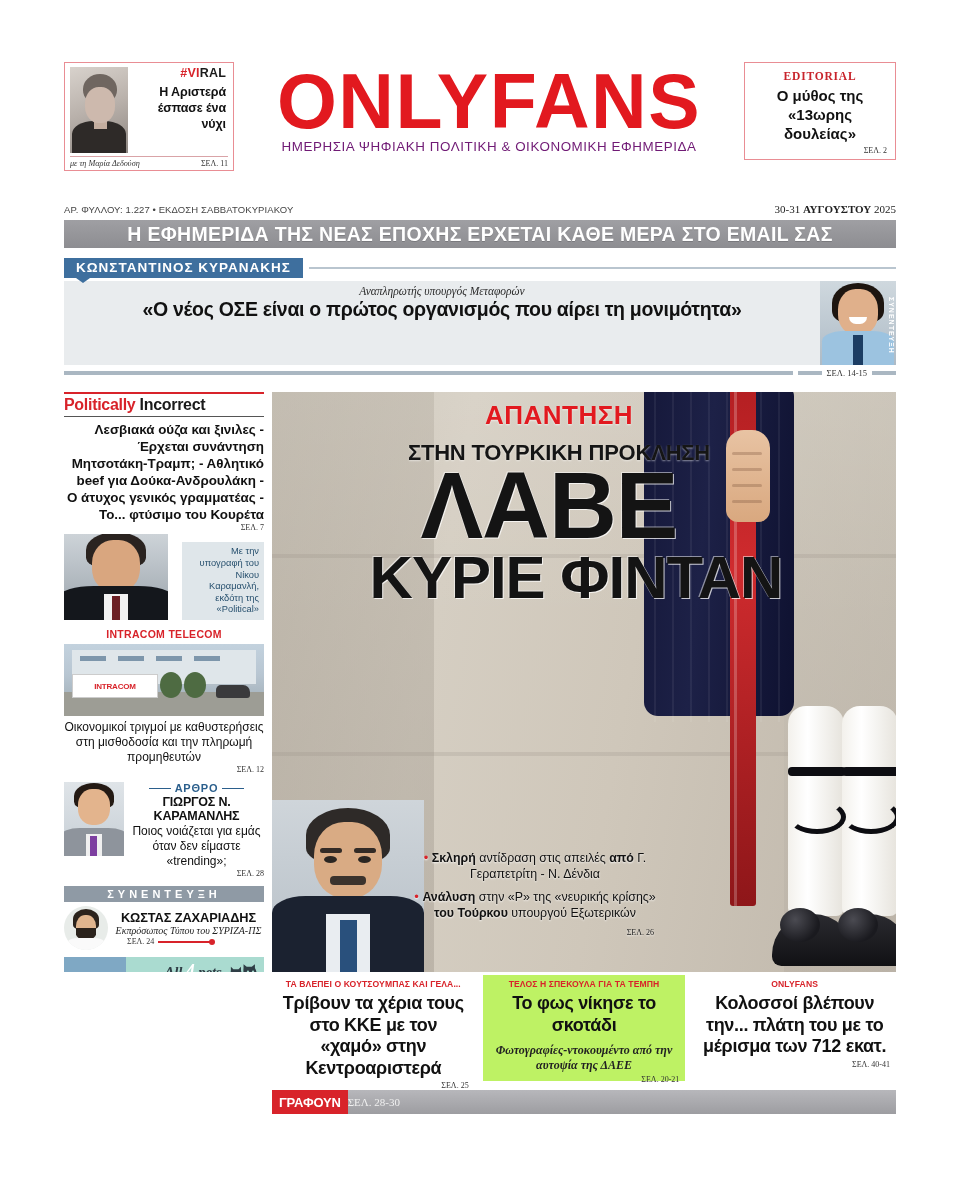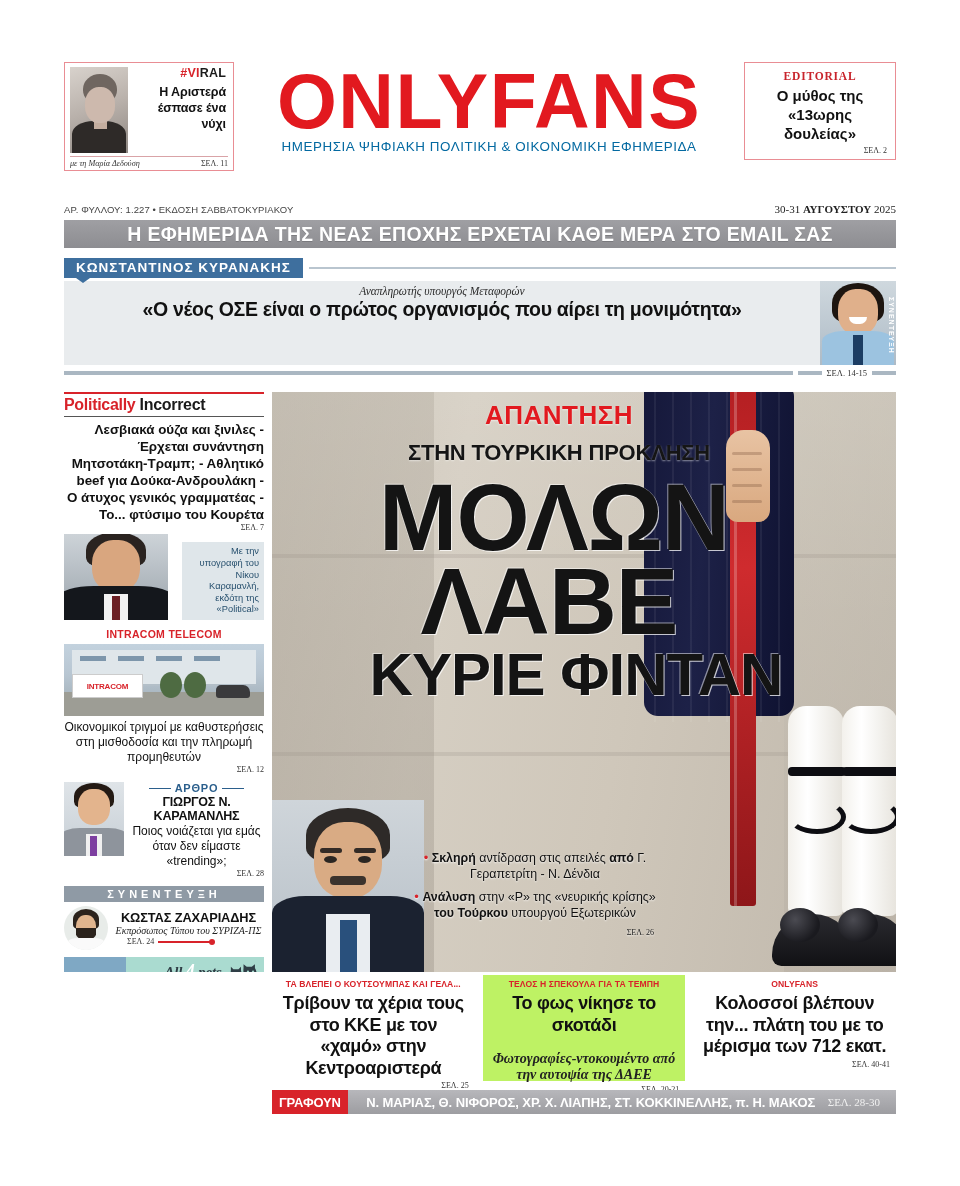--- a/index.html
+++ b/index.html
@@ -60,21 +60,21 @@
   .viral-by { font-family: "Liberation Serif", serif; font-style: italic; font-size: 8.2px; color: #333; }
   .viral-pg { font-family: "Liberation Serif", serif; font-size: 8px; color: #333; }
 
   
   .logo-block { text-align: center; padding-top: 6px; flex: 1; }
   .logo-title {
     font-size: 77px; font-weight: 800; color: #e2191f; letter-spacing: 1.5px;
     line-height: .86; font-family: "Liberation Sans", sans-serif;
   }
   .logo-sub {
-    font-size: 13.4px; color: #0369a1; letter-spacing: .55px; margin-top: 5px; font-weight: 400;
+    font-size: 13.4px; color: #701a75; letter-spacing: .55px; margin-top: 5px; font-weight: 400;
   }
 
   
   .edit-box {
     width: 152px; border: 1.5px solid #e98d94; background: #fff;
     padding: 7px 8px 4px; text-align: center;
   }
   .edit-tag {
     font-family: "Liberation Serif", serif; font-size: 11.5px; font-weight: 700;
     color: #c8242c; letter-spacing: .8px; margin-bottom: 5px;
@@ -201,21 +201,21 @@
   .rail-tag { font-size: 10.5px; font-weight: 800; color: #d8232a; letter-spacing: .3px; text-align: center; }
   .itc-photo {
     height: 72px; margin-top: 4px; position: relative; overflow: hidden;
     background: linear-gradient(180deg,#c3d2de 0%,#b8c6d2 42%, #9aa7ae 100%);
   }
   .itc-photo .bld { position:absolute; left:8px; top:6px; width:184px; height:36px; background:#dfe6ea; border-bottom:2px solid #b3bfc8; }
   .itc-photo .win { position:absolute; top:12px; height:5px; background:#7d96ab; }
   .itc-photo .grnd { position:absolute; left:0; bottom:0; width:200px; height:24px; background:#9d9d95; }
   .itc-photo .tree { position:absolute; bottom:18px; width:22px; height:26px; background:#4e6b42; border-radius:50%; }
   .itc-photo .sign {
-    position:absolute; left:8px; bottom:18px; width:71px; height:24px; background:#fff;
+    position:absolute; left:8px; bottom:18px; width:86px; height:24px; background:#fff;
     border:1px solid #ccc; display:flex; align-items:center; justify-content:center;
     font-size:8px; font-weight:800; color:#d8232a; letter-spacing:-.2px;
   }
   .itc-photo .car { position:absolute; right:14px; bottom:18px; width:34px; height:13px; background:#3a3a3c; border-radius:5px 7px 3px 3px; }
   .rail-head { font-size: 12px; color: #111; line-height: 1.26; text-align: center; margin-top: 4px; }
   .rail-pg { font-family: "Liberation Serif", serif; font-size: 8px; color: #333; text-align: right; }
 
   .arthro-box { margin-top: 8px; display: flex; gap: 5px; align-items: flex-start; }
   .arthro-photo {
     width: 60px; height: 74px; flex: none; position: relative; overflow: hidden;
@@ -369,28 +369,28 @@
   .fidan .suit { position:absolute; left:0px; bottom:0; width:152px; height:76px; background:#1b2230; border-radius:22% 22% 0 0; }
   .fidan .shirt { position:absolute; left:54px; bottom:0; width:44px; height:58px; background:#e9edf1; }
   .fidan .tie { position:absolute; left:68px; bottom:0; width:17px; height:52px; background:#29507c; }
 
   
   .bottom-row { position: absolute; left: 272px; top: 975px; width: 624px; height: 106px; display: flex; gap: 8px; }
   .story { flex: 1; padding: 4px 6px 2px; text-align: center; }
   .story.shaded { background: #bef264; }
   .story-tag { font-size: 8.6px; font-weight: 800; color: #d8232a; letter-spacing: .1px; }
   .story-head { font-size: 18px; font-weight: 700; color: #111; line-height: 1.2; margin-top: 4px; letter-spacing: -.3px; }
-  .story-sub { font-family: "Liberation Serif", serif; font-style: italic; font-weight: 700; font-size: 14px; color: #222; margin-top: 15px; }
+  .story-sub { font-family: "Liberation Serif", serif; font-style: italic; font-weight: 700; font-size: 12px; color: #222; margin-top: 7px; }
   .story-pg { font-family: "Liberation Serif", serif; font-size: 8px; color: #333; text-align: right; margin-top: 2px; }
 
   
   .contrib {
     position: absolute; left: 272px; top: 1090px; width: 624px; height: 24px;
     background: linear-gradient(180deg,#b7b7bb 0%, #9d9da1 100%);
-    display: flex; align-items: center; text-align: center;
+    display: flex; align-items: center;
   }
   .contrib-tag {
     background: #d8232a; color: #fff; font-size: 13px; font-weight: 800;
     padding: 3px 7px; letter-spacing: -.2px; height: 100%; display: flex; align-items: center;
   }
   .contrib-names { flex: 1; color: #fff; font-size: 13px; font-weight: 800; padding-left: 6px; letter-spacing: -.1px; }
   .contrib-pg { font-family: "Liberation Serif", serif; font-size: 11px; color: #f0f0f0; padding-right: 16px; }
 </style>
 </head>
 <body>
@@ -600,21 +600,20 @@
         <div class="knee" style="left:212px;bottom:138px;"></div>
         <div class="shoeL"></div>
         <div class="shoeR"></div>
         <div class="pom pomL"></div>
         <div class="pom pomR"></div>
       </div>
 
       <div class="hero-text">
         <div class="kicker-red">ΑΠΑΝΤΗΣΗ</div>
         <div class="kicker-blk">ΣΤΗΝ ΤΟΥΡΚΙΚΗ ΠΡΟΚΛΗΣΗ</div>
-        <div class="hl hl1">ΜΟΛΩΝ</div>
         <div class="hl hl2">ΛΑΒΕ</div>
         <div class="hl hl3">ΚΥΡΙΕ ΦΙΝΤΑΝ</div>
       </div>
 
       <div class="fidan">
         <div class="hair"></div>
           <div class="face"></div>
         <div class="brow" style="left:48px"></div>
           <div class="brow" style="left:82px"></div>
         <div class="eye" style="left:52px"></div>
@@ -650,17 +649,16 @@
 
     <div class="story">
       <div class="story-tag">ONLYFANS</div>
       <div class="story-head">Κολοσσοί βλέπουν την... πλάτη του με το μέρισμα των 712 εκατ.</div>
       <div class="story-pg">ΣΕΛ. 40-41</div>
     </div>
   </div>
 
   <div class="contrib">
     <div class="contrib-tag">ΓΡΑΦΟΥΝ</div>
-    <div class="contrib-names">Ν. ΜΑΡΙΑΣ, Θ. ΝΙΦΟΡΟΣ, ΧΡ. Χ. ΛΙΑΠΗΣ, ΣΤ. ΚΟΚΚΙΝΕΛΛΗΣ, π. Η. ΜΑΚΟΣ</div>
     <div class="contrib-pg">ΣΕΛ. 28-30</div>
   </div>
 
 </div>
 
 </body></html>

